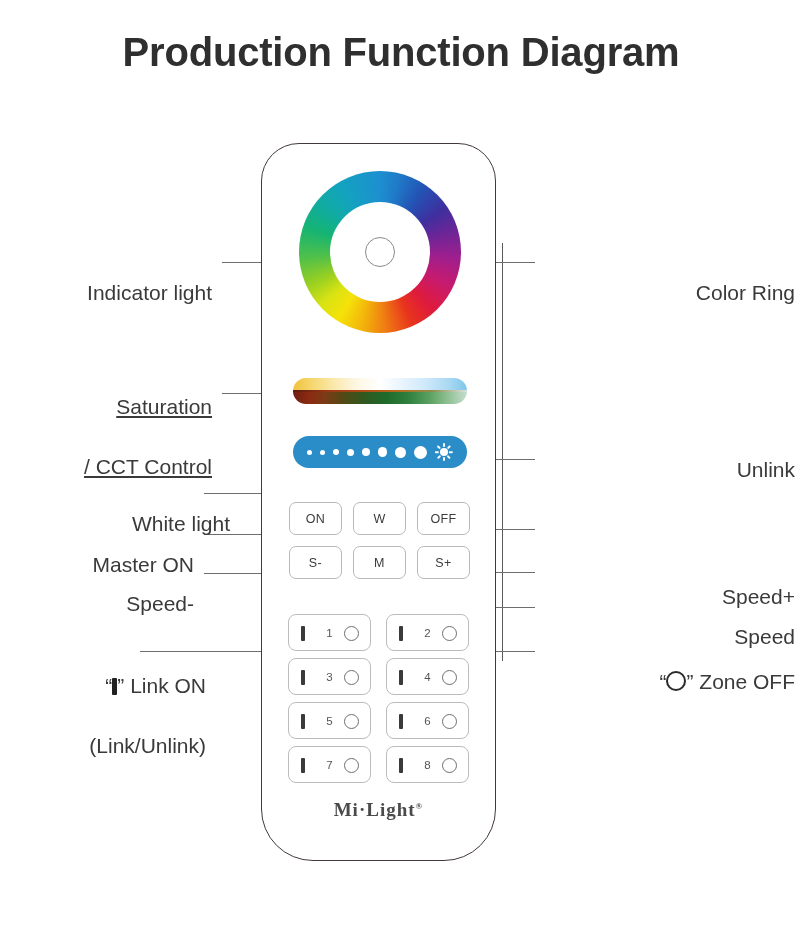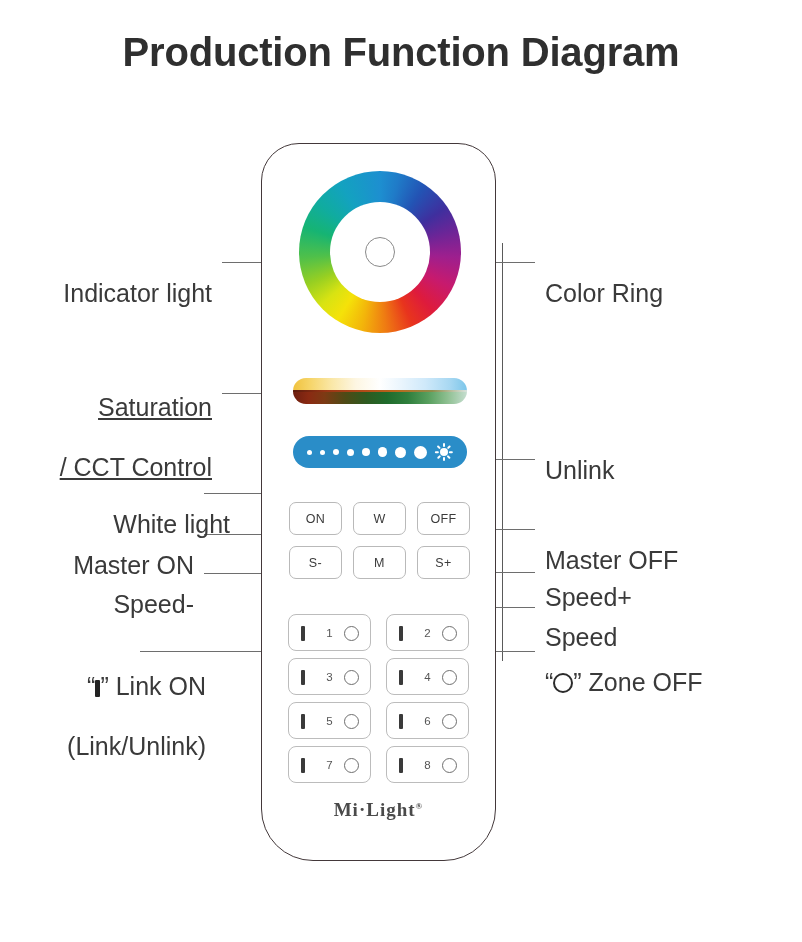--- a/index.html
+++ b/index.html
@@ -46,27 +46,27 @@
   .diag {
     position: absolute;
     height: 1px;
     background: #6e6e6e;
     transform-origin: 0 0;
   }
 
   
   .label {
     position: absolute;
-    font-size: 25px;
+    font-size: 21px;
     color: #3a3a3a;
     line-height: 30px;
     white-space: pre-line;
   }
   .label.right-align { text-align: right; }
-  .label.left-align  { text-align: left; }
+  .label.left-align  { text-align: right; }
 
   .zglyph-bar {
     display: inline-block;
     width: 5px;
     height: 17px;
     background: #222;
     vertical-align: -2px;
     border-radius: 1px;
   }
   .zglyph-circ {
@@ -369,23 +369,20 @@
   </div>
 
   <div class="label left-align" style="left:545px; top:248px; width:250px;">
     <span>Color Ring</span>
   </div>
 
   <div class="label left-align" style="left:545px; top:425px; width:250px;">
     <div>Unlink</div>
   </div>
 
-  <div class="label left-align" style="left:545px; top:515px; width:250px;">
-    <span>Master OFF</span>
-  </div>
 
   <div class="label left-align" style="left:545px; top:552px; width:250px;">
     <span>Speed+</span>
   </div>
 
   <div class="label left-align" style="left:545px; top:592px; width:250px;">
     <span>Speed</span>
   </div>
 
   <div class="label left-align" style="left:545px; top:637px; width:250px;">

